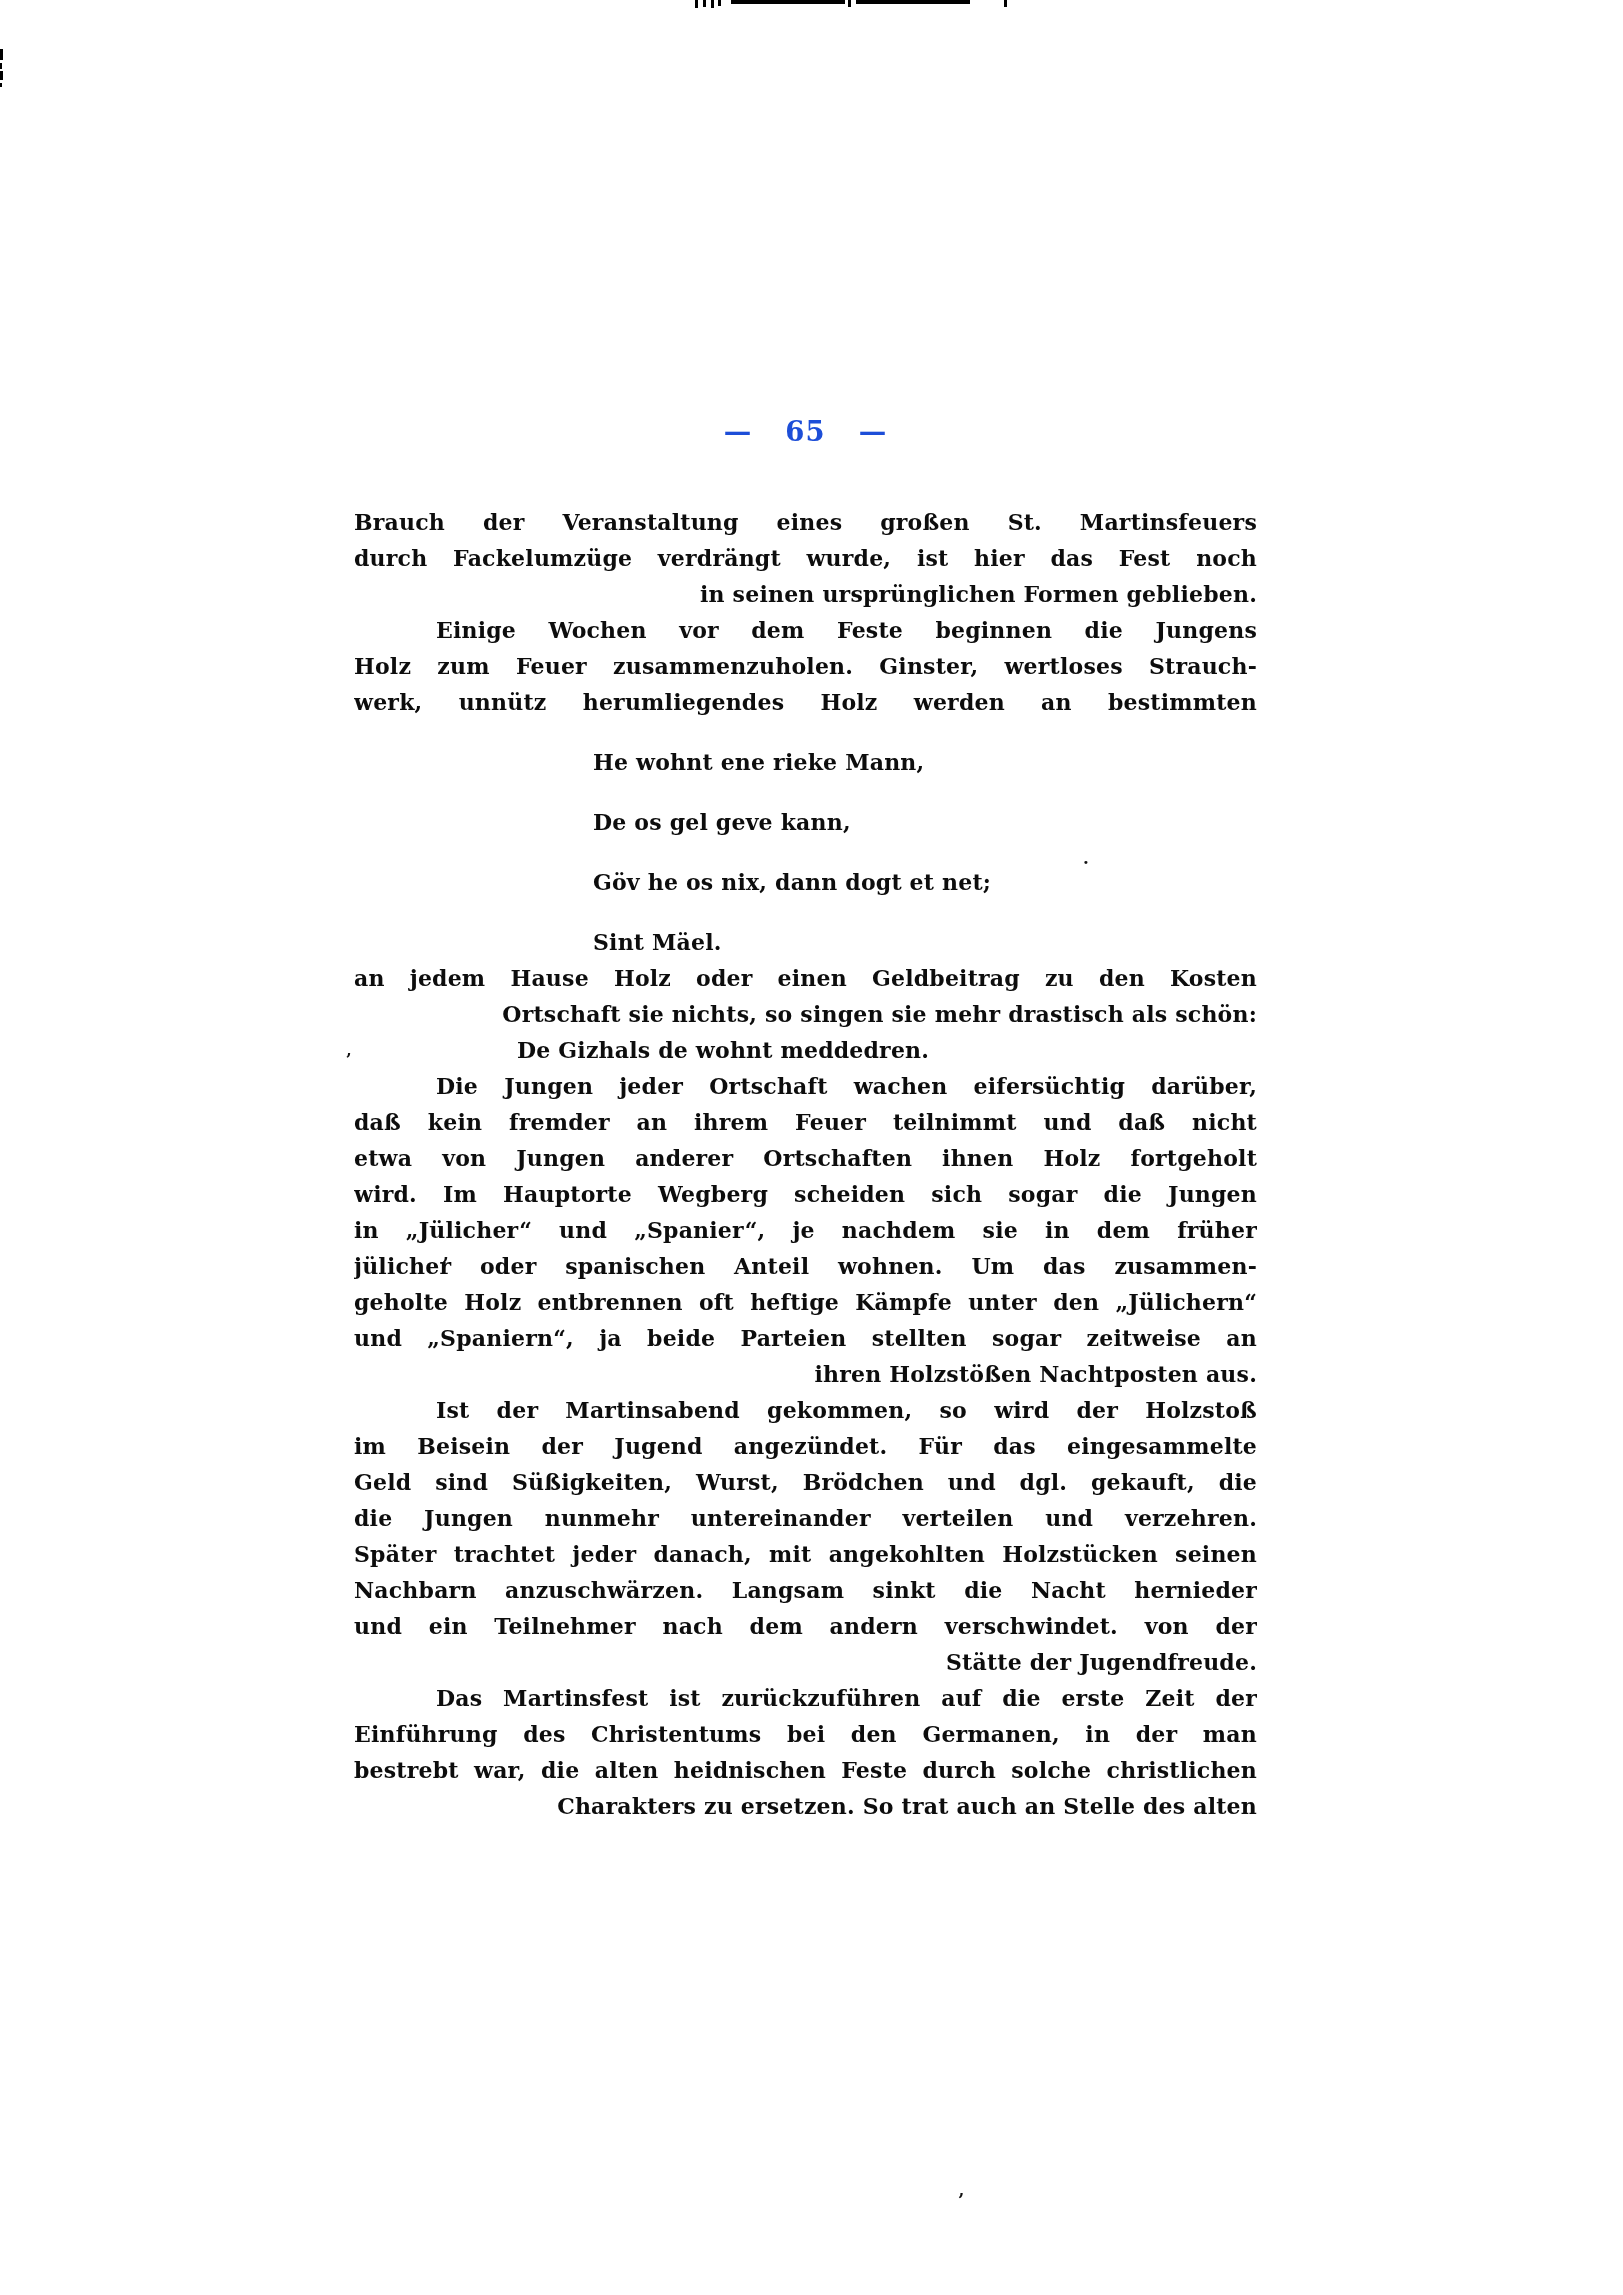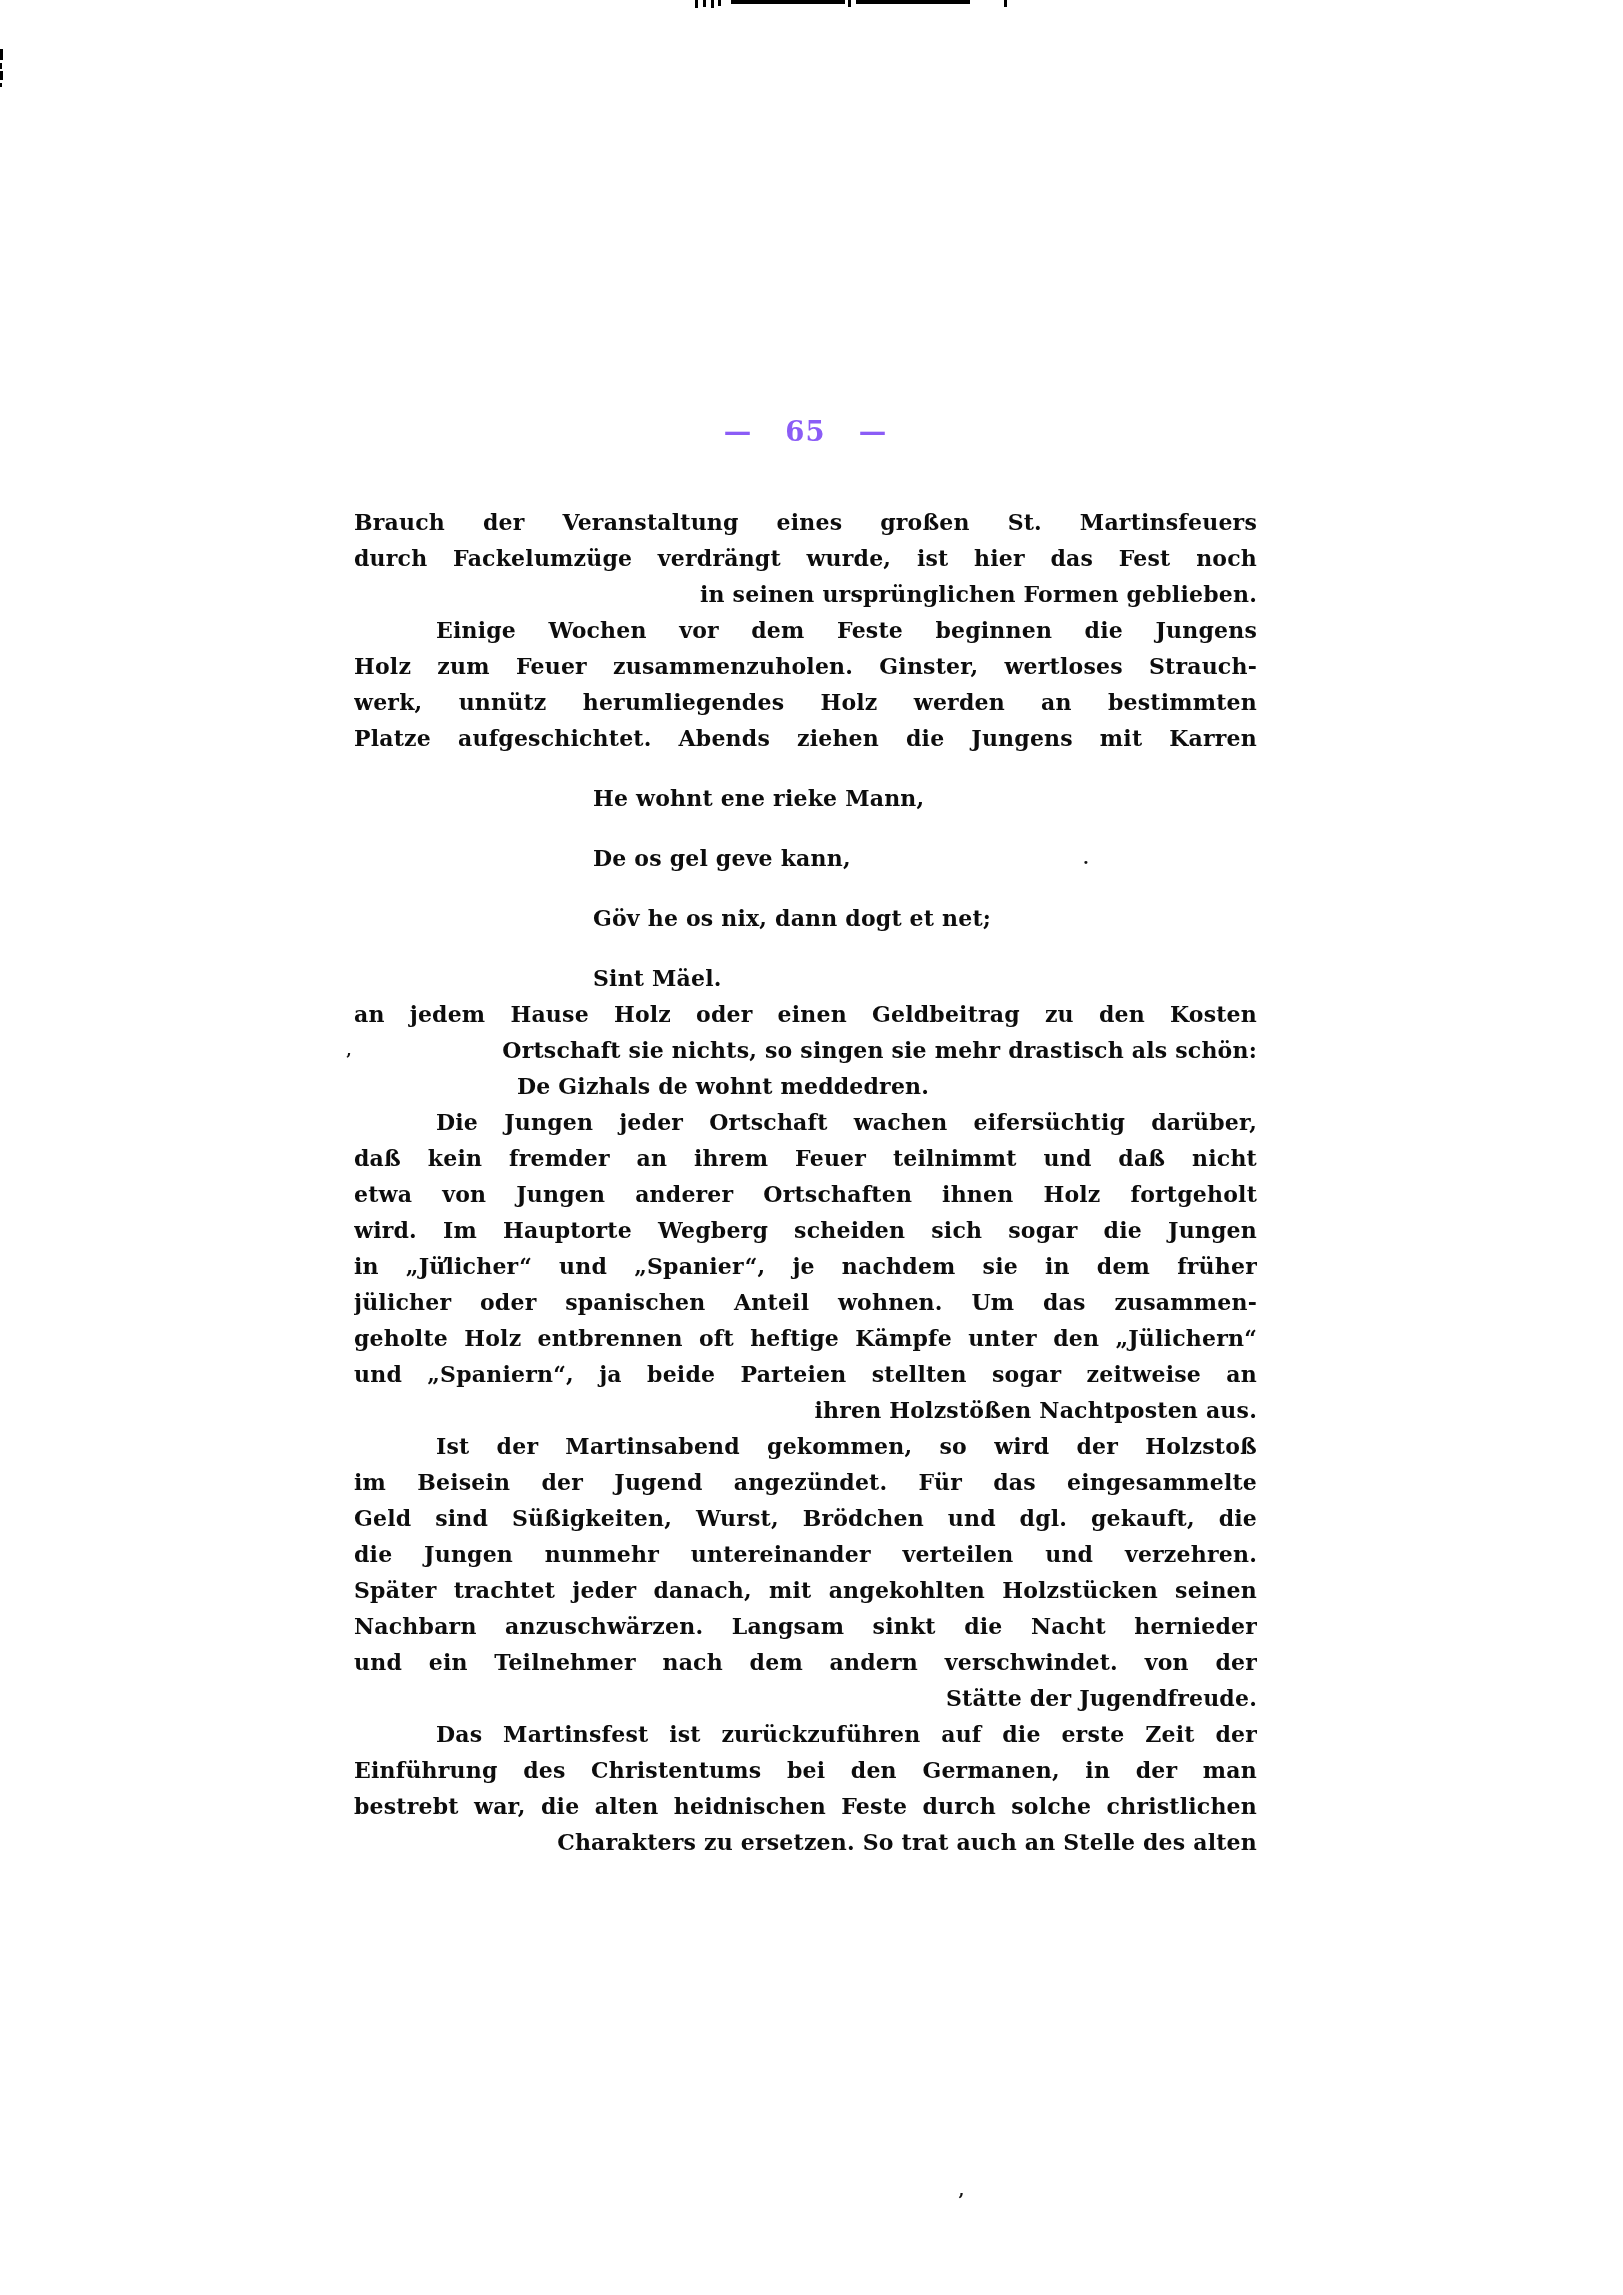--- a/index.html
+++ b/index.html
@@ -3,21 +3,21 @@
 <meta charset="utf-8">
 <style>
   html,body{margin:0;padding:0;}
   body{
     width:1623px;height:2295px;position:relative;background:#ffffff;
     font-family:"DejaVu Serif","Liberation Serif",serif;color:#000;
     overflow:hidden;
   }
   .page-header{
     position:absolute;left:354px;top:415px;width:903px;
-    text-align:center;font-size:27.5px;font-weight:bold;color:#8b5cf6;
+    text-align:center;font-size:27.5px;font-weight:bold;color:#1d4ed8;
     word-spacing:22.6px;letter-spacing:1px;
   }
   #text-block{
     position:absolute;left:354px;top:504px;width:903px;
     font-size:22px;font-weight:bold;color:#0d0d0d;letter-spacing:0.2px;
   }
   .line{height:36px;line-height:36px;overflow:hidden;white-space:normal;}
   .j{text-align:justify;}
   .j::after{content:"";display:inline-block;width:100%;height:0;}
   .ij{text-align:justify;text-indent:82px;}
@@ -56,21 +56,20 @@
   <span>—</span>
 </div>
 
 <div id="text-block">
     <div class="line j">Brauch der Veranstaltung eines großen St. Martinsfeuers</div>
     <div class="line j">durch Fackelumzüge verdrängt wurde, ist hier das Fest noch</div>
     <div class="line left">in seinen ursprünglichen Formen geblieben.</div>
     <div class="line ij">Einige Wochen vor dem Feste beginnen die Jungens</div>
     <div class="line j">Holz zum Feuer zusammenzuholen. Ginster, wertloses Strauch-</div>
     <div class="line j">werk, unnütz herumliegendes Holz werden an bestimmten</div>
-    <div class="line j">Platze aufgeschichtet. Abends ziehen die Jungens mit Karren</div>
     <div class="line v1">He wohnt ene rieke Mann,</div>
     <div class="line v1">De os gel geve kann,</div>
     <div class="line v1">Göv he os nix, dann dogt et net;</div>
     <div class="line v1">Sint Mäel.</div>
     <div class="line j">an jedem Hause Holz oder einen Geldbeitrag zu den Kosten</div>
     <div class="line left">Ortschaft sie nichts, so singen sie mehr drastisch als schön:</div>
     <div class="line v2">De Gizhals de wohnt meddedren.</div>
     <div class="line ij">Die Jungen jeder Ortschaft wachen eifersüchtig darüber,</div>
     <div class="line j">daß kein fremder an ihrem Feuer teilnimmt und daß nicht</div>
     <div class="line j">etwa von Jungen anderer Ortschaften ihnen Holz fortgeholt</div>

